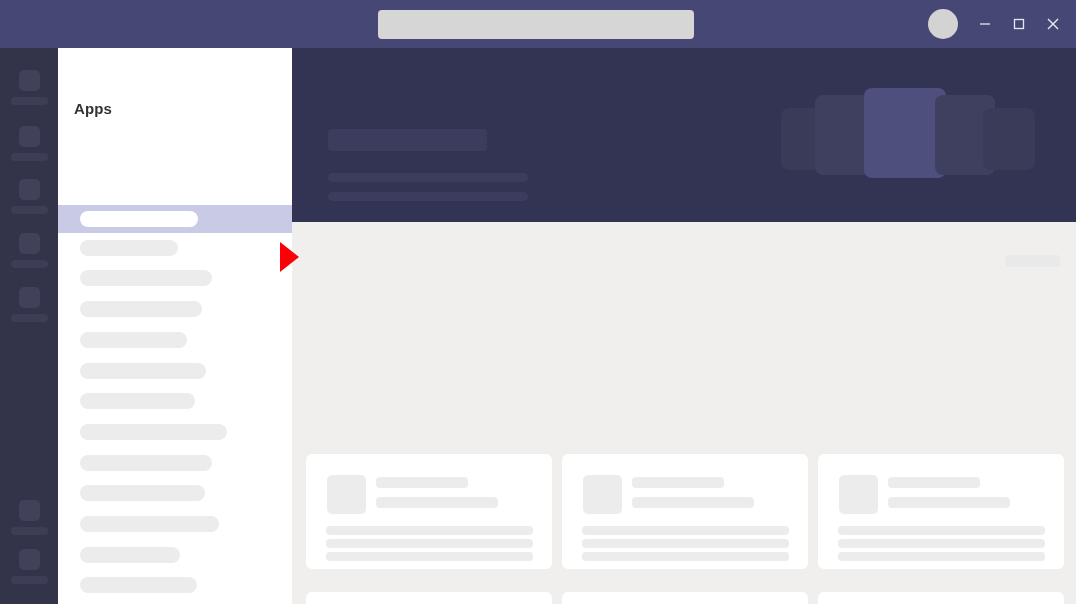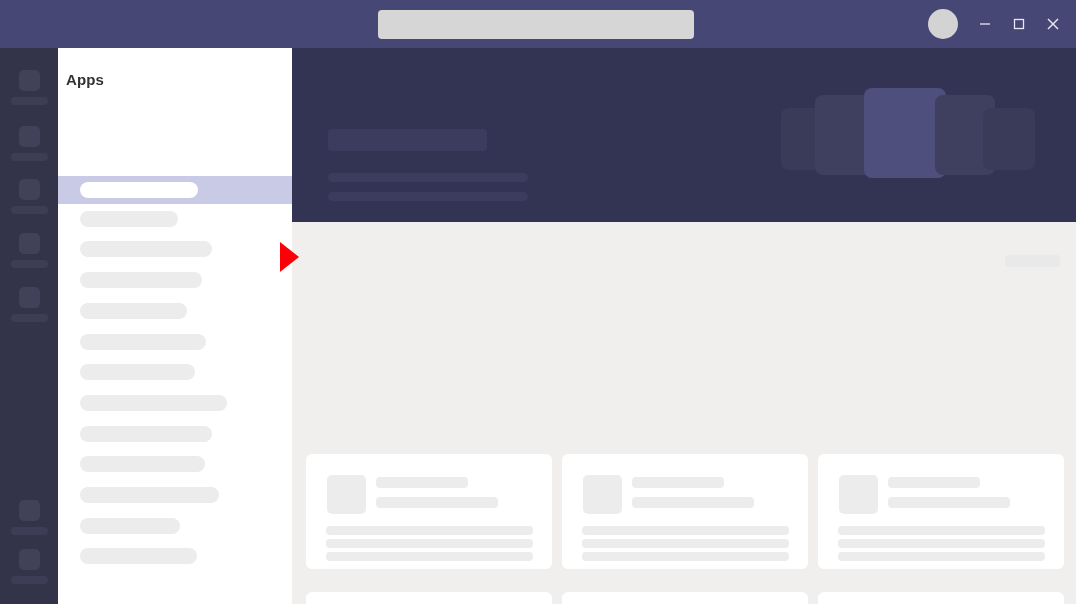--- a/index.html
+++ b/index.html
@@ -117,21 +117,22 @@
     height: 556px;
     background: #ffffff;
     z-index: 15;
     overflow: hidden;
   }
 
   .sidebar-header {
     height: 62px;
     display: flex;
     align-items: center;
-    padding-left: 8px;
+    padding-left: 16px;
+    margin-top: 29px;
   }
 
   .sidebar-title {
     font-size: 15px;
     font-weight: bold;
     color: #333333;
     letter-spacing: 0.1px;
   }
 
   .nav-list {

